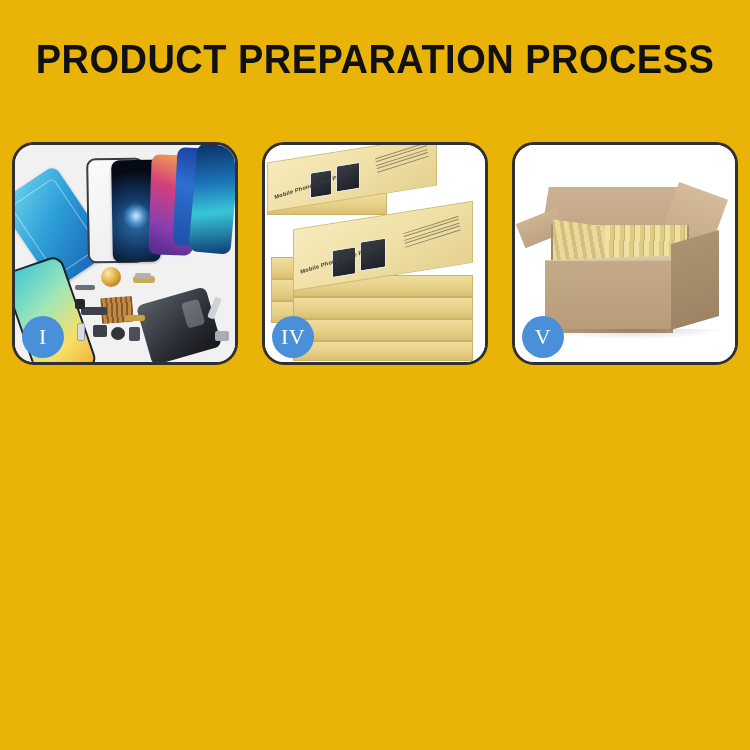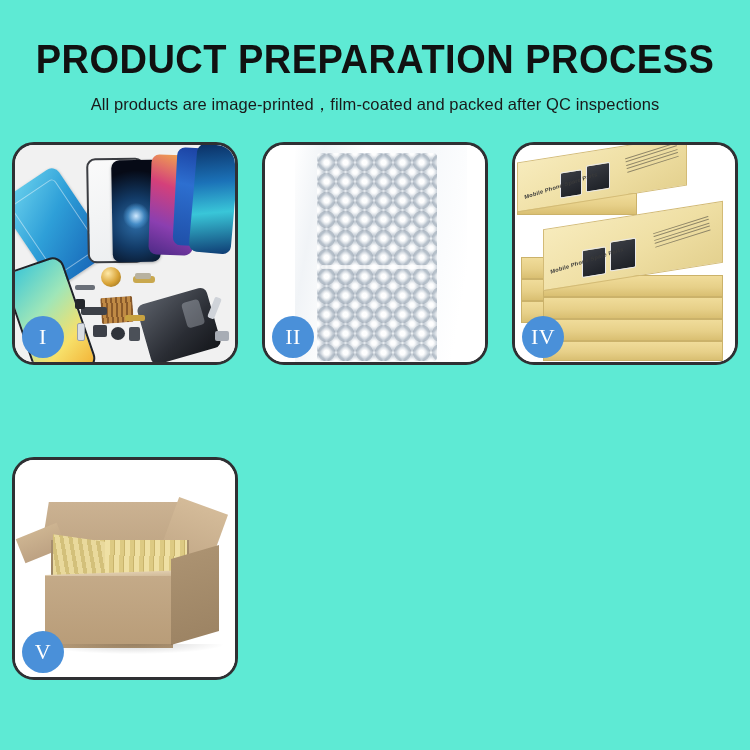--- a/index.html
+++ b/index.html
@@ -2,21 +2,21 @@
 <html><head>
 <meta charset="utf-8">
 <style>
   * { box-sizing: border-box; margin: 0; padding: 0; }
   html, body {
     width: 750px; height: 750px;
     background: #ffffff;
     font-family: "Liberation Sans", sans-serif;
     overflow: hidden;
   }
-  .page { position: relative; width: 750px; height: 750px; background: #5eead4; }
+  .page { position: relative; width: 750px; height: 750px; background: #eab308; }
 
   
   .header { position: absolute; left: 0; top: 0; width: 750px; text-align: center; }
   .title {
     font-size: 40px; font-weight: 700; letter-spacing: 0.5px;
     color: #111; line-height: 1; padding-top: 39px;
     transform: scaleX(0.95); transform-origin: center;
     white-space: nowrap;
   }
   .subtitle {
@@ -317,21 +317,20 @@
     background: radial-gradient(ellipse at 50% 0%, rgba(0,0,0,.14), rgba(0,0,0,0) 72%);
   }
 </style>
 </head>
 <body>
 
 <div class="page">
 
   <div class="header">
     <div class="title">PRODUCT PREPARATION PROCESS</div>
-    <div class="subtitle">All products are image-printed，film-coated and packed after QC inspections</div>
   </div>
 
   <div class="grid">
 
     <div class="panel p1">
       <div class="panel-inner">
         <div class="ph ph-film"></div>
         <div class="ph ph-glass"></div>
         <div class="ph ph-dark"></div>
         <div class="ph ph-purple"></div>
@@ -350,28 +349,20 @@
         <div class="prt g"></div>
         <div class="prt h"></div>
         <div class="prt i"></div>
         <div class="prt j"></div>
         <div class="prt k"></div>
         <div class="prt l"></div>
       </div>
       <div class="badge">I</div>
     </div>
 
-    <div class="panel p2">
-      <div class="panel-inner">
-        <div class="bw-sheen"></div>
-        <div class="bubblewrap"></div>
-        <div class="bw-seam"></div>
-      </div>
-      <div class="badge">II</div>
-    </div>
 
 
     <div class="panel p4">
       <div class="panel-inner">
         <div class="stack">
 
           <div class="sbox" style="left:6px; top:112px; width:118px; height:22px;"></div>
           <div class="sbox" style="left:6px; top:134px; width:118px; height:22px;"></div>
           <div class="sbox" style="left:6px; top:156px; width:118px; height:22px;"></div>
 

